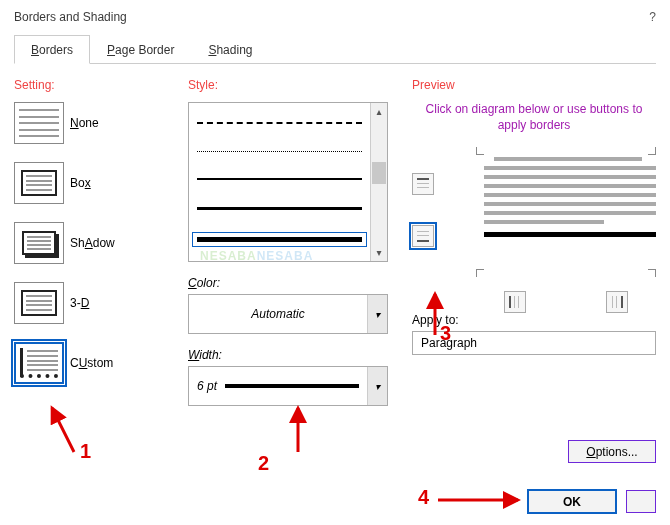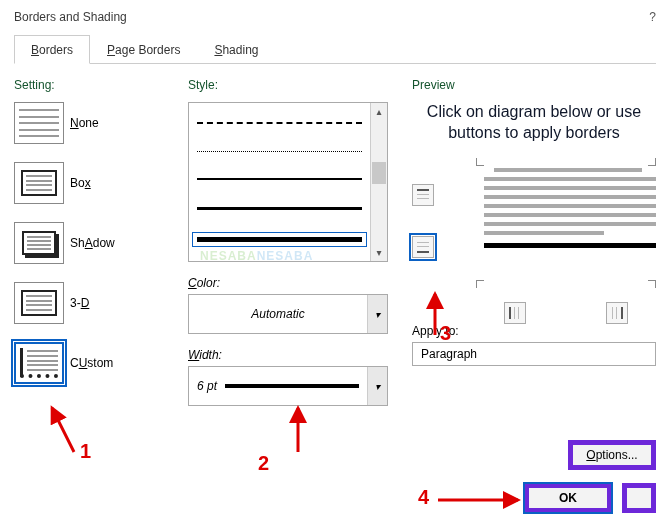--- a/index.html
+++ b/index.html
@@ -7,21 +7,21 @@
   .titlebar { padding: 10px 14px 4px; color: #3b3b3b; font-size: 13px; display: flex; justify-content: space-between; }
   .help { color: #555; }
   .tabs { display: flex; border-bottom: 1px solid #ccc; margin: 6px 14px 0; }
   .tab { padding: 7px 16px 6px; border: 1px solid transparent; border-bottom: none; position: relative; top: 1px; color: #333; cursor: pointer; }
   .tab.active { border-color: #ccc; background: #fff; border-bottom: 1px solid #fff; }
   .tab .accel { text-decoration: underline; }
   .body { display: flex; padding: 14px 14px 0; gap: 24px; }
   .col1 { width: 150px; }
   .col2 { width: 200px; }
   .col3 { flex: 1; }
-  .section-label { margin-bottom: 10px; color: #14532d; }
+  .section-label { margin-bottom: 10px; color: #ef4444; }
   .setting-row { display: flex; align-items: center; gap: 6px; margin-bottom: 18px; cursor: pointer; }
   .thumb { width: 50px; height: 42px; border: 1px solid #888; background: #fff; position: relative; display: flex; align-items: center; justify-content: center; }
   .thumb.selected { outline: 2px solid #0b61c4; outline-offset: 1px; }
   .lines { width: 40px; height: 28px; display: flex; flex-direction: column; justify-content: space-between; }
   .lines span { height: 2px; background: #999; }
   .thumb-box .lines { border: 2px solid #222; padding: 3px; width: 36px; height: 26px; }
   .thumb-shadow .lines { border: 2px solid #222; padding: 3px; width: 34px; height: 24px; box-shadow: 3px 3px 0 #222; }
   .thumb-3d .lines { border: 2px solid #222; padding: 3px; width: 36px; height: 26px; }
   .thumb-custom { border: 2px solid #0b61c4; }
   .thumb-custom .cwrap { width: 38px; height: 30px; border-left: 3px solid #222; border-bottom: 4px dotted #222; padding: 2px 0 3px 4px; display: flex; flex-direction: column; justify-content: space-between; }
@@ -33,53 +33,53 @@
   .sb { width: 17px; background: #f0f0f0; border-left: 1px solid #ccc; display: flex; flex-direction: column; }
   .sb-btn { height: 17px; display: flex; align-items: center; justify-content: center; background: #f0f0f0; font-size: 10px; color: #555; cursor: pointer; }
   .sb-track { flex: 1; background: #f0f0f0; position: relative; }
   .sb-thumb { position: absolute; left: 1px; right: 1px; top: 42px; height: 22px; background: #c8c8c8; }
   .combo { border: 1px solid #aaa; height: 40px; display: flex; align-items: center; margin-top: 4px; background: #fff; }
   .combo .val { flex: 1; padding: 0 8px; display: flex; align-items: center; gap: 8px; }
   .combo .arrow { width: 20px; height: 100%; background: #e8e8e8; border-left: 1px solid #ccc; display: flex; align-items: center; justify-content: center; font-size: 10px; cursor: pointer; }
   .field { margin-top: 14px; font-style: italic; }
   .field-label .accel { text-decoration: underline; }
   .widthbar { flex:1; height: 4px; background: #000; }
-  .preview-hint { text-align: center; font-size: 16px; color: #0f172a; margin: 2px 0 14px; line-height: 1.3; }
+  .preview-hint { text-align: center; font-size: 12px; color: #a21caf; margin: 2px 0 14px; line-height: 1.3; }
   .preview-area { position: relative; height: 160px; }
   .edge-btn { width: 22px; height: 22px; border: 1px solid #aaa; background: #f6f6f6; position: absolute; cursor: pointer; display:flex; align-items:center; justify-content:center; }
   .edge-btn.sel { outline: 2px solid #0b61c4; outline-offset: 1px; }
   .edge-btn svg { width:14px; height:14px; }
   .para { position: absolute; left: 72px; top: 10px; right: 0; display: flex; flex-direction: column; gap: 5px; }
   .para span { height: 4px; background: #aaa; }
   .para span:nth-child(1){ width: 86%; margin-left:10px;}
   .para span:nth-child(8){ width: 70%; }
   .para-bottom { height: 5px !important; background: #000 !important; width: 100%; margin-top:3px;}
   .corner { position:absolute; width:8px; height:8px; border-color:#888; border-style:solid; }
   .apply { margin-top: 6px; }
   .applybox { border: 1px solid #aaa; height: 24px; display:flex; align-items:center; padding:0 8px; margin-top:4px; }
   .btnrow { position: absolute; bottom: 12px; right: 14px; display:flex; gap:10px; }
-  .btn { min-width: 88px; height: 30px; border: 5px solid #6d28d9; background: #f3f3f3; display:flex; align-items:center; justify-content:center; cursor:pointer; padding:0 12px; }
+  .btn { min-width: 88px; height: 23px; border: 1px solid #6d28d9; background: #f3f3f3; display:flex; align-items:center; justify-content:center; cursor:pointer; padding:0 12px; }
   .btn.primary { outline: 2px solid #0b61c4; outline-offset: -1px; font-weight: bold; }
   .opt-row { position:absolute; right:14px; top: 440px; }
   .arrow-ann { position:absolute; pointer-events:none; }
   .arrow-ann .num { color:#d00; font-weight:bold; font-size:20px; }
   .watermark { position:absolute; left:200px; top:240px; font-size:22px; font-weight:bold; letter-spacing:1px; opacity:0.25; }
   .watermark .g{color:#6abf4b;} .watermark .b{color:#4aa3df;}
 </style>
 </head>
 <body>
 
 <div class="titlebar">
   <span>Borders and Shading</span>
   <span class="help">?</span>
 </div>
 
 <div class="tabs">
   <div class="tab active"><span class="accel">B</span><span>orders</span></div>
-  <div class="tab"><span class="accel">P</span><span>age Borders</span></div>
+  <div class="tab"><span class="accel">P</span><span>age Border</span></div>
   <div class="tab"><span class="accel">S</span><span>hading</span></div>
 </div>
 
 <div class="body">
   <div class="col1">
     <div class="section-label">Setting:</div>
 
     <div class="setting-row">
       <div class="thumb">
           <div class="lines">

